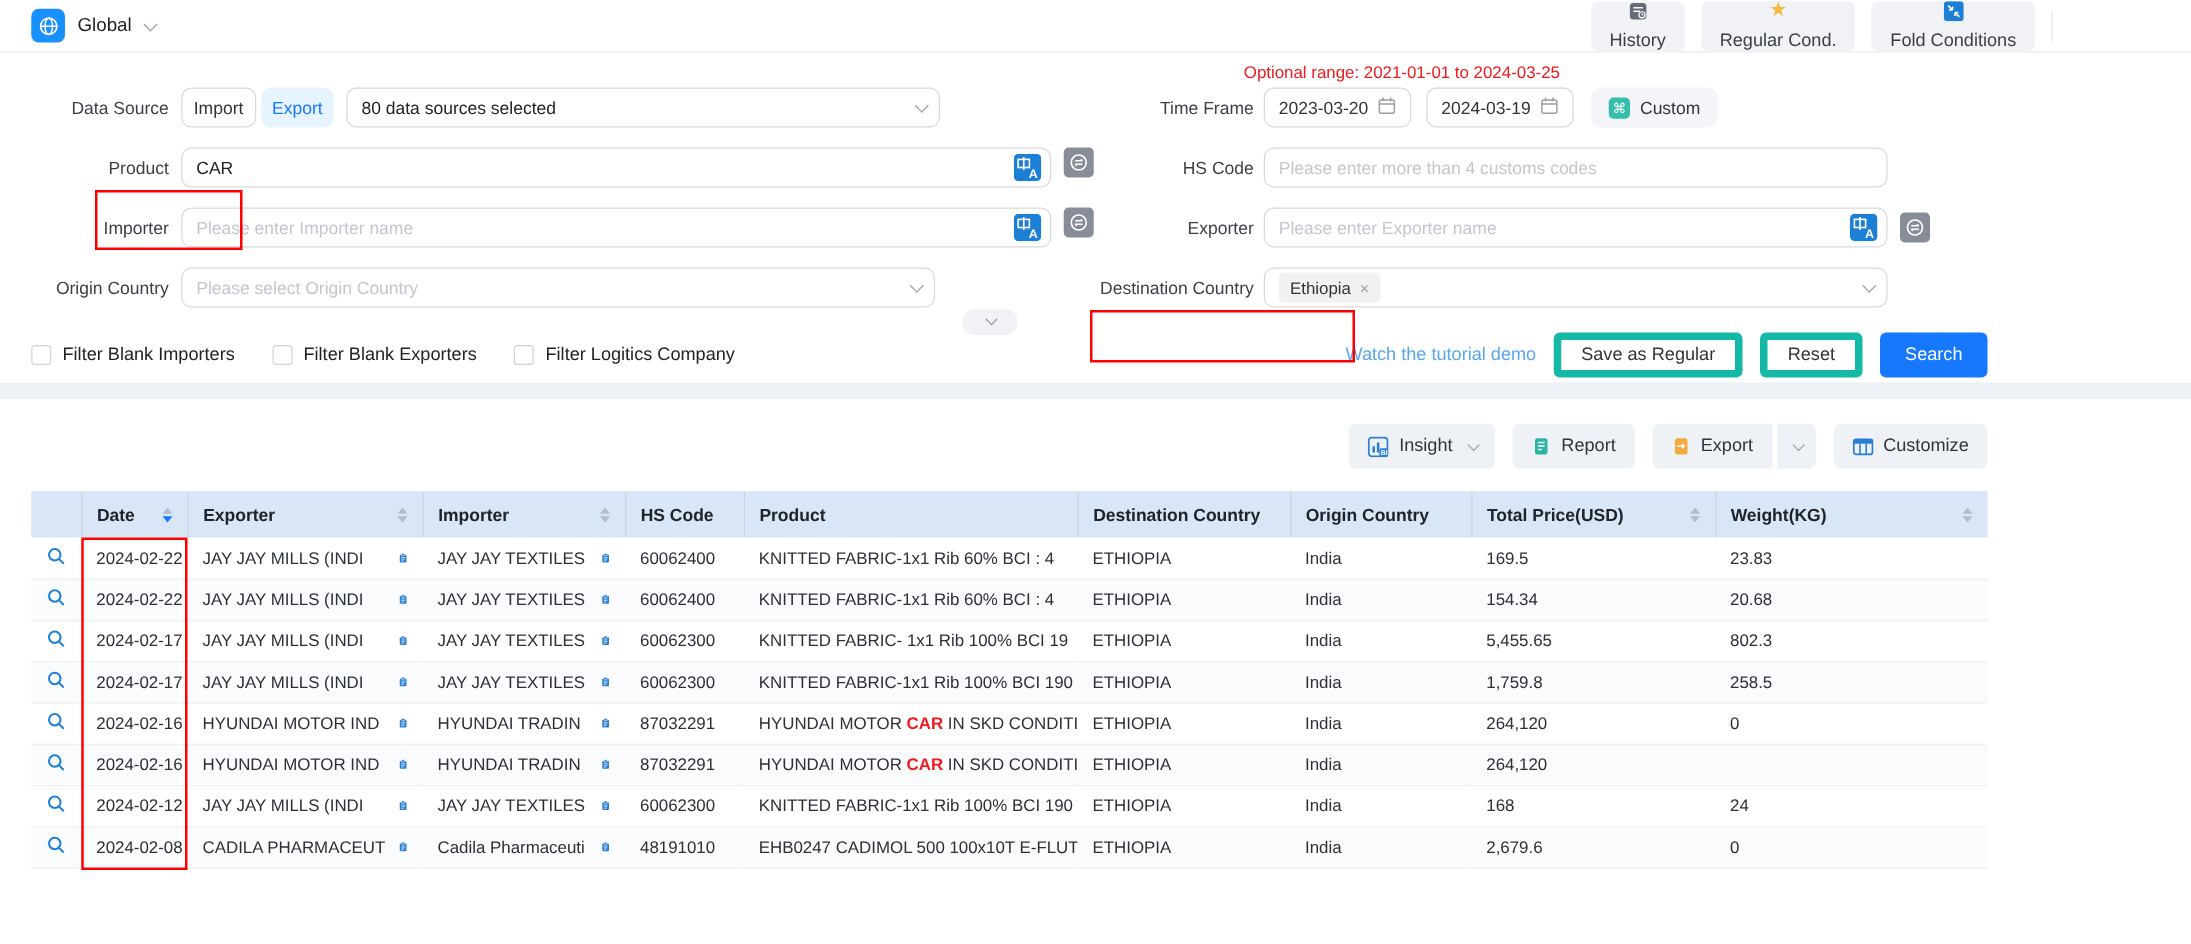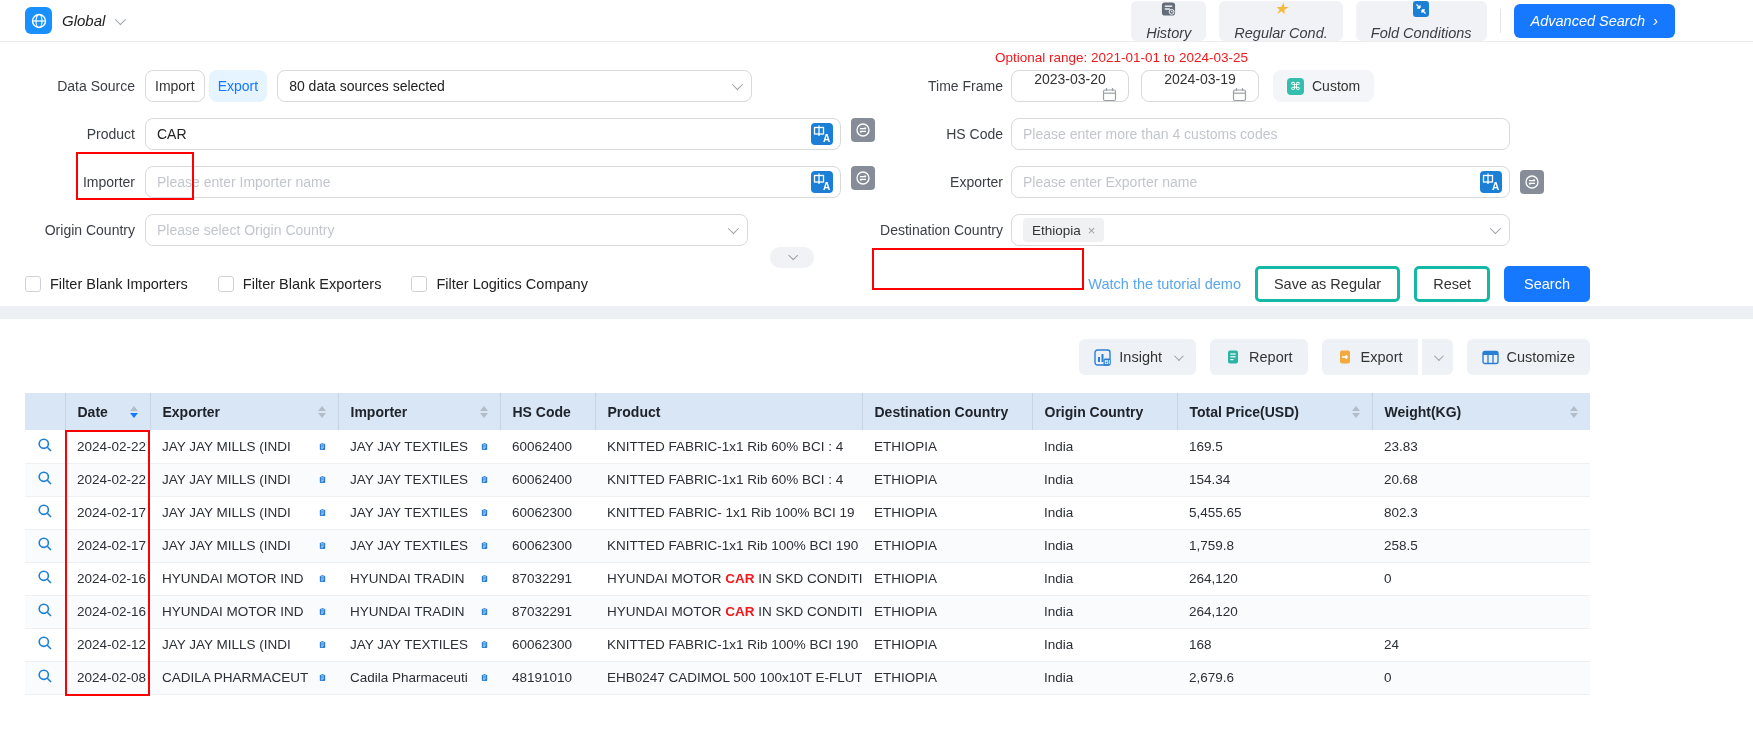--- a/index.html
+++ b/index.html
@@ -1,22 +1,22 @@
 <!DOCTYPE html>
 <html><head>
 <meta charset="utf-8">
 <style>
   * { box-sizing: border-box; margin: 0; padding: 0; }
   html,body { width:1753px; height:755px; overflow:hidden; background:#fff;
               font-family:"Liberation Sans", sans-serif; color:#333; }
   .page { position:relative; width:1753px; height:755px; }
 
   
-  .topbar { height:42px; display:flex; align-items:center; padding:0 78px 0 25px;
-            border-bottom:1px solid #ececec;font-style:italic; }
+  .topbar { height:42px; display:flex; align-items:center; padding:0 111px 0 25px;
+            border-bottom:1px solid #ececec; }
   .tb-left { display:flex; align-items:center; gap:10px; }
   .logo { width:27px; height:27px; border-radius:6px; background:#1890ff;
           display:flex; align-items:center; justify-content:center; }
   .region-label { font-size:15px; color:#222; }
   .chev { display:inline-block; width:8px; height:8px; border-right:1.6px solid #9aa0a6;
           border-bottom:1.6px solid #9aa0a6; transform:rotate(45deg) translateY(-2px); }
   .tb-right { margin-left:auto; display:flex; align-items:center; gap:13px; }
   .pill-btn { height:40px; display:flex; align-items:center; gap:8px; padding:0 15px;
               background:#f0f2f6; border-radius:6px; font-size:14.5px; color:#3b3f45;
               cursor:pointer; white-space:nowrap;flex-direction:column; }
@@ -42,21 +42,21 @@
   .sel { cursor:pointer; }
   .sel .chev { margin-left:auto; }
   .seg { height:32px; padding:0 9px; display:flex; align-items:center; font-size:14px;
          border-radius:8px; cursor:pointer; }
   .seg.import { border:1px solid #d9d9d9; color:#333; background:#fff; }
   .seg.export { background:#e6f4ff; color:#1677ff; margin-left:4px; }
   .w-sources { width:475px; margin-left:10px; color:#222; }
   .w-origin  { width:603px; }
   .w-prod    { width:700px; }
   .w-right   { width:499px; }
-  .w-date    { width:118px;flex-direction:column; }
+  .w-date    { width:118px; }
   .gap12 { margin-left:12px; } .gap14 { margin-left:14px; } .gap10 { margin-left:10px; }
   .trans-ic { position:absolute; right:7px; top:4px; cursor:pointer; }
   .fuzzy-btn { width:24px; height:24px; border-radius:4px; background:#878d98; flex:none;
                display:flex; align-items:center; justify-content:center; cursor:pointer; }
   .custom-btn { height:32px; display:flex; align-items:center; gap:8px; padding:0 14px;
                 background:#f4f5f8; border-radius:8px; font-size:14px; color:#333; cursor:pointer; }
   .cmd-ic { width:17px; height:17px; border-radius:4px; background:#35bdae; color:#fff;
             display:flex; align-items:center; justify-content:center; font-size:11px;
             font-family:"DejaVu Sans", sans-serif; }
   .tag { height:24px; background:#f0f1f3; border-radius:4px; display:flex; align-items:center;
@@ -67,21 +67,21 @@
   .chk-item { display:flex; align-items:center; gap:9px; margin-right:30px; cursor:pointer; }
   .chk-box { width:16px; height:16px; border:1px solid #cfd3d9; border-radius:3px; background:#fff; }
   .chk-lbl { font-size:14.5px; color:#222; }
   .collapse-pill { position:absolute; left:770px; top:205px; width:44px; height:21px;
                    background:#f0f2f5; border-radius:10px; display:flex; align-items:center;
                    justify-content:center; cursor:pointer; }
   .collapse-pill .chev { width:7px; height:7px; transform:rotate(45deg) translate(-1px,-2px); }
   .fr-actions { margin-left:auto; display:flex; align-items:center; gap:14px; }
   .link { color:#58a6f0; font-size:14.5px; cursor:pointer; white-space:nowrap; }
   .btn-ghost { height:36px; display:flex; align-items:center; padding:0 16px; background:#fff;
-               border:3px solid #14b8a6; border-radius:5px; font-size:14.5px; color:#333; cursor:pointer; }
+               border:6px solid #14b8a6; border-radius:5px; font-size:14.5px; color:#333; cursor:pointer; }
   .btn-search { height:36px; display:flex; align-items:center; padding:0 20px; background:#1677ff;
                 color:#fff; border-radius:5px; font-size:14.5px; cursor:pointer; }
 
   .band { height:13px; background:#edf0f5; margin-top:3px; }
 
   
   .results { position:relative; padding:0 163px 0 25px; }
   .res-head { display:flex; align-items:center; height:40px; margin-top:18px; }
   .res-title { font-size:17.5px; font-weight:bold; color:#111; display:flex; align-items:center; }
   .res-count { color:#f0191e; }
@@ -157,24 +157,20 @@
       </div>
       <div class="pill-btn">
         <svg width="16" height="16" viewBox="0 0 16 16">
             <rect width="16" height="16" rx="3" fill="#1c7fd6"></rect>
             <path d="M3.5 3.5 L7 7 M7 7 L7 4.2 M7 7 L4.2 7" stroke="#fff" stroke-width="1.3" fill="none"></path>
             <path d="M12.5 12.5 L9 9 M9 9 L9 11.8 M9 9 L11.8 9" stroke="#fff" stroke-width="1.3" fill="none"></path>
           </svg>
         <span>Fold Conditions</span>
       </div>
       <span class="vdiv"></span>
-      <div class="btn-primary">
-        <span>Advanced Search</span>
-        <span class="arrow-r">›</span>
-      </div>
     </div>
   </header>
 
   <section class="form">
     <div class="optional-range">Optional range:  2021-01-01 to 2024-03-25</div>
 
     <div class="form-row">
       <div class="lbl-l">Data Source</div>
       <div class="ctrl-l">
         <div class="seg import">Import</div>

